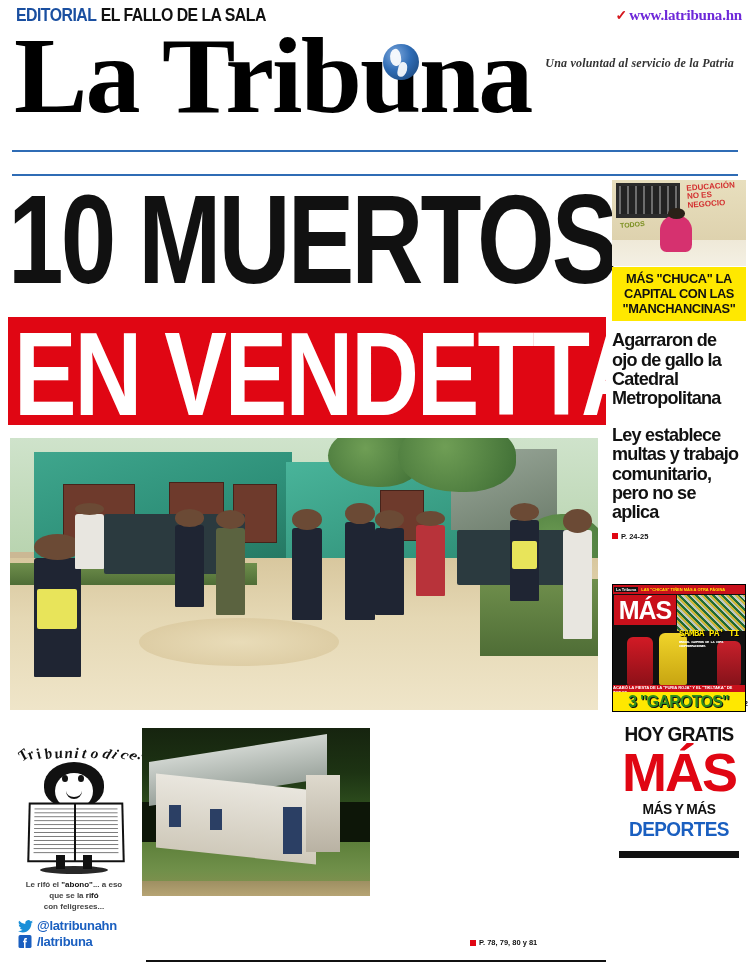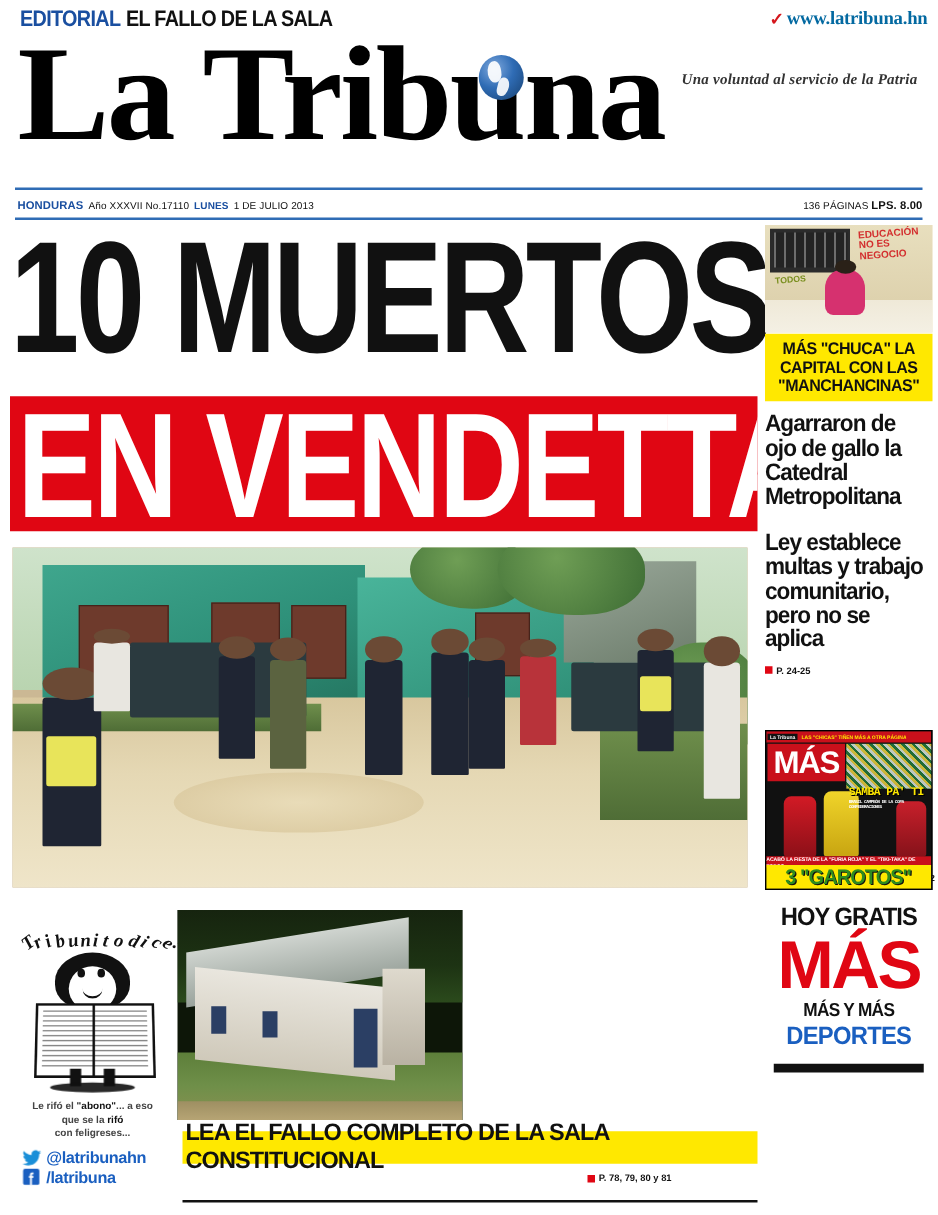--- a/index.html
+++ b/index.html
@@ -53,21 +53,21 @@
   .check-icon {
     color: #d5161c;
     font-size: 14px;
     font-weight: bold;
     line-height: 1;
   }
   .site-url {
     font-family: "Liberation Serif", serif;
     font-weight: bold;
     font-size: 15px;
-    color: #0369a1;
+    color: #6d28d9;
     letter-spacing: -0.2px;
   }
 
   
   .masthead {
     position: absolute;
     left: 0; top: 30px;
     width: 750px; height: 120px;
   }
   .mast-title {
@@ -770,30 +770,20 @@
     </div>
   </div>
 
   <div class="masthead">
     <div class="mast-title">La Tribuna</div>
     <div class="globe"></div>
     <div class="tagline">Una voluntad al servicio de la Patria</div>
   </div>
 
   <div class="rule-blue rule-top"></div>
-  <div class="dateline">
-    <span class="dl-honduras">HONDURAS</span>
-    <span class="dl-text">Año XXXVII No.17110</span>
-    <span class="dl-day">LUNES</span>
-    <span class="dl-date">1 DE JULIO 2013</span>
-    <span class="dl-right">
-      <span>136 PÁGINAS</span>
-      <b>LPS. 8.00</b>
-    </span>
-  </div>
   <div class="rule-blue rule-bot"></div>
 
   <div class="headline-zone">
     <div class="hl-black">10 MUERTOS</div>
     <div class="hl-red-band">
       <span>EN VENDETTA</span>
     </div>
   </div>
 
   <div class="main-photo">
@@ -967,22 +957,19 @@
     <div class="ch-roof"></div>
     <div class="ch-wall"></div>
     <div class="ch-wall2"></div>
     <div class="ch-win" style="left:12%;top:46%;"></div>
     <div class="ch-win" style="left:30%;top:48%;"></div>
     <div class="ch-door"></div>
     <div class="ch-dirt"></div>
   </div>
 
 
-  <div class="banner">
-    <span>LEA EL FALLO COMPLETO DE LA SALA CONSTITUCIONAL</span>
-  </div>
   <div class="banner-ref">
     <span class="ref-sq"></span>
     <span>P. 78, 79, 80 y 81</span>
   </div>
   <div class="bottom-rule"></div>
 
 </div>
 
 </body></html>

